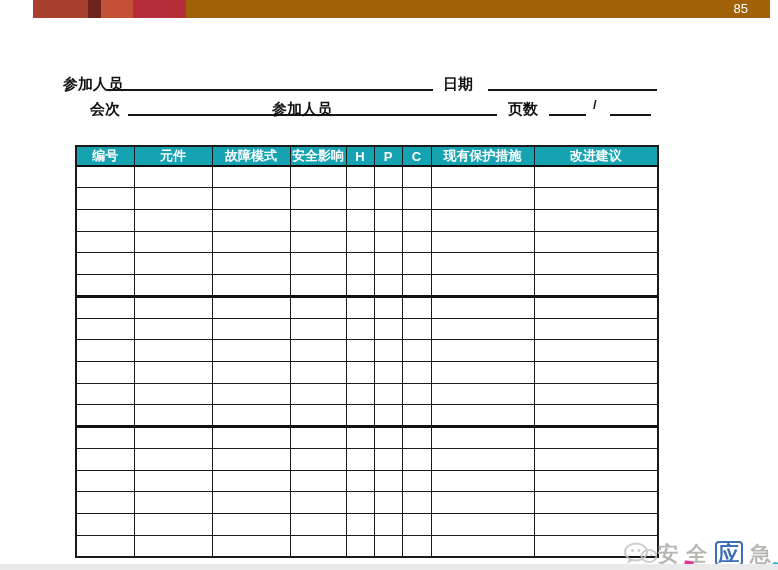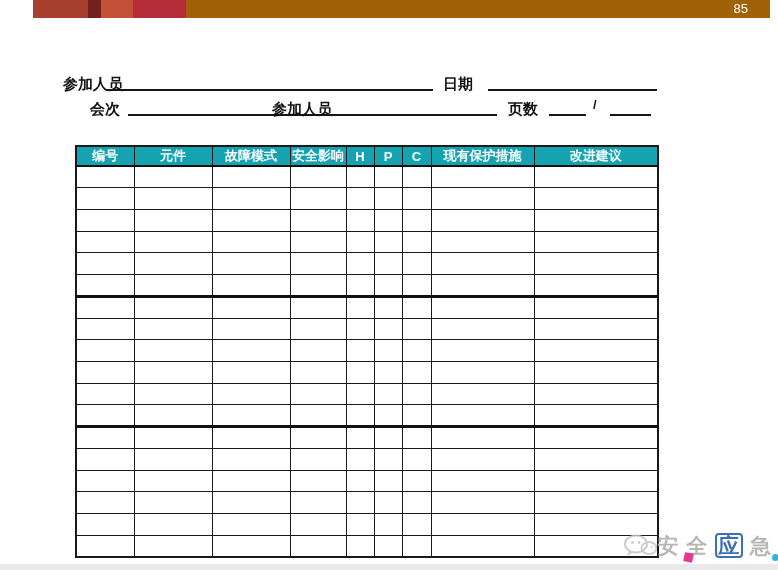--- a/index.html
+++ b/index.html
@@ -56,21 +56,21 @@
   .fmea-table th:nth-child(2){ width:78px; }
   .fmea-table th:nth-child(3){ width:78px; }
   .fmea-table th:nth-child(4){ width:56px;margin-left:27px; }
   .fmea-table th:nth-child(5){ width:28px; }
   .fmea-table th:nth-child(6){ width:28px; }
   .fmea-table th:nth-child(7){ width:29px; }
   .fmea-table th:nth-child(8){ width:103px; }
   .fmea-table th:nth-child(9){ width:124px; }
 
   
-  .watermark { position:absolute; right:6px; bottom:10px;
+  .watermark { position:absolute; right:6px; bottom:2px;
                display:flex; align-items:center; gap:0; }
   .wm-icon { width:34px; height:24px; opacity:0.85; }
   .wm-text { font-size:21px; font-weight:bold; color:#b8b6b3;
              letter-spacing:1px; white-space:nowrap; position:relative; }
   .wm-char { position:relative; display:inline-block; }
   .wm-char.c2::after { content:""; position:absolute; left:-2px; bottom:-2px;
                        width:9px; height:9px; background:#e4208a;
                        transform:rotate(12deg); opacity:0.9; }
   .wm-char.c3 { color:#3e6eb5; border:2px solid #3e6eb5; border-radius:4px;
                 padding:0 1px; line-height:1; }

